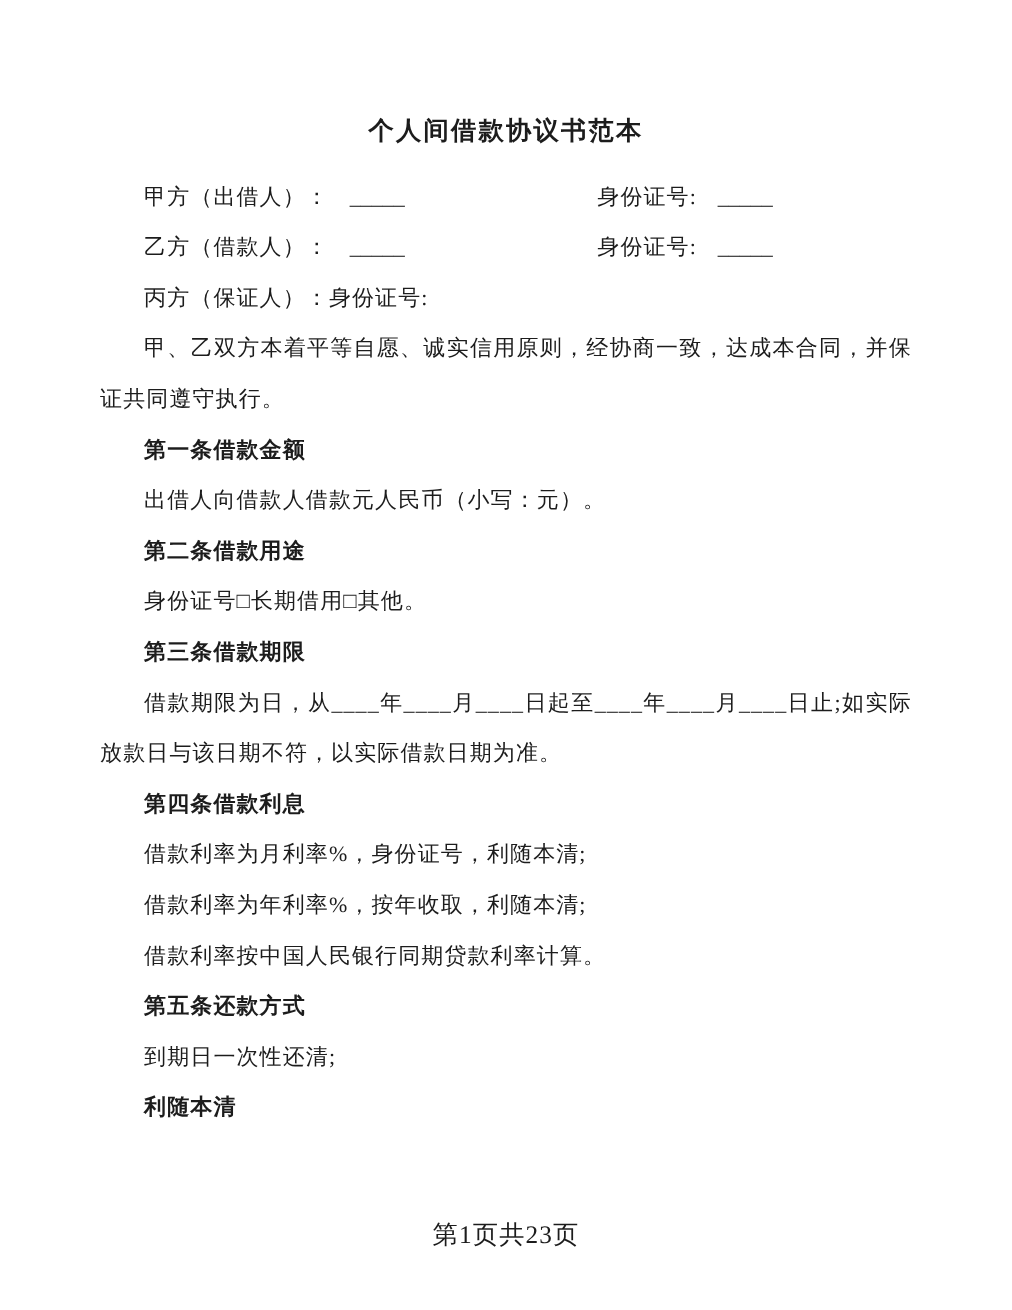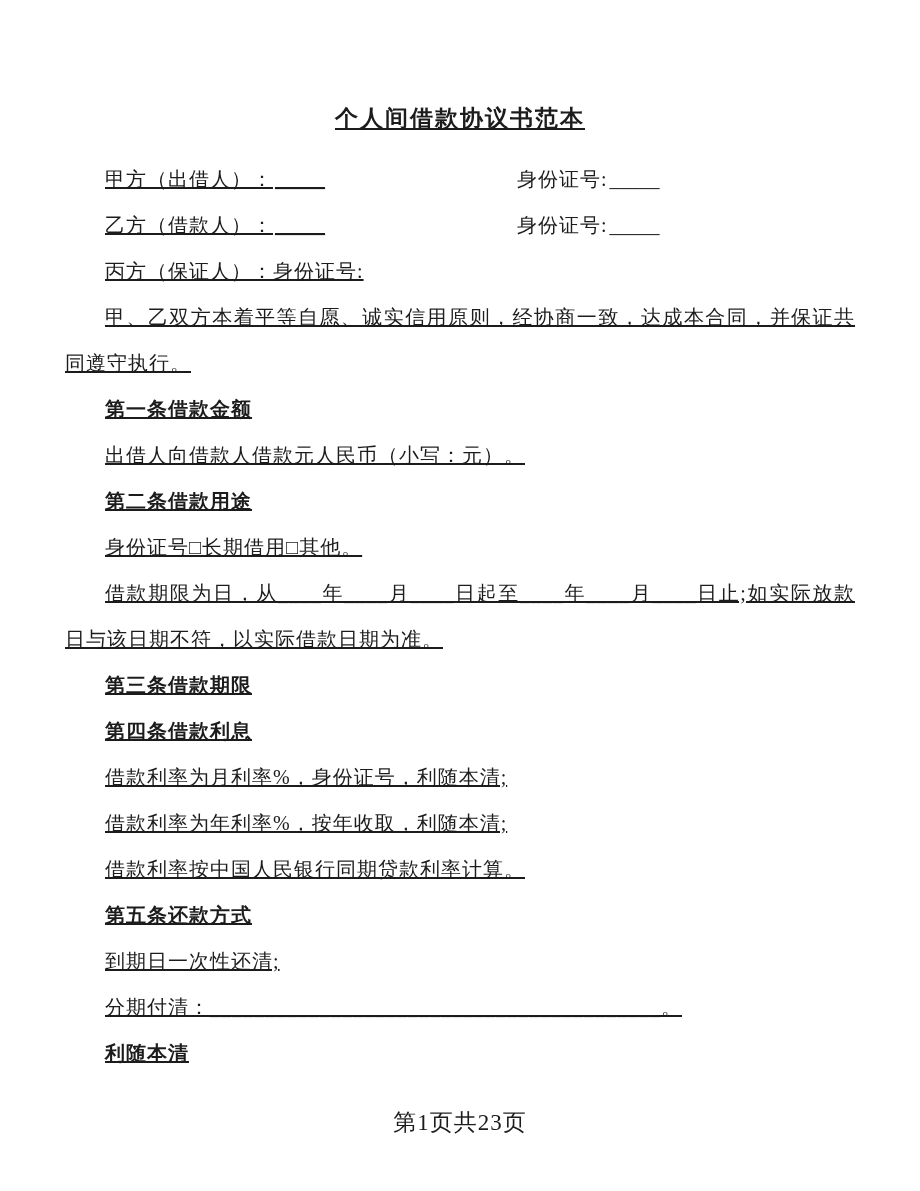--- a/index.html
+++ b/index.html
@@ -9,22 +9,21 @@
     overflow: hidden;
   }
   body {
     width: 920px;
     height: 1191px;
     position: relative;
     font-family: "Liberation Serif", "DejaVu Serif", serif;
     color: #1c1c1c;
   }
   .page {
-    padding: 0 65px;
-    text-decoration: underline;
+    padding: 0 91px;
   }
   .doc-title {
     margin: 96px 0 14px 0;
     font-size: 23px;
     line-height: 46px;
     font-weight: bold;
     text-align: center;
     letter-spacing: 2px;
   }
   .line {
@@ -46,21 +45,21 @@
     text-indent: 2em;
     white-space: nowrap;
   }
   .id-col {
     position: absolute;
     left: 452px;
     top: 0;
     text-indent: 0;
   }
   .blank {
-    margin-left: 2px;
+    margin-left: 19px;
     letter-spacing: 0;
   }
   .page-footer {
     position: absolute;
     top: 1100px;
     left: 0;
     width: 920px;
     text-align: center;
     font-size: 23px;
     line-height: 46px;
@@ -93,31 +92,30 @@
   </div>
 
   <p class="line para">甲、乙双方本着平等自愿、诚实信用原则，经协商一致，达成本合同，并保证共同遵守执行。</p>
 
   <p class="line heading">第一条借款金额</p>
   <p class="line para">出借人向借款人借款元人民币（小写：元）。</p>
 
   <p class="line heading">第二条借款用途</p>
   <p class="line para">身份证号□长期借用□其他。</p>
 
+  <p class="line heading">第三条借款期限</p>
   <p class="line para">借款期限为日，从____年____月____日起至____年____月____日止;如实际放款日与该日期不符，以实际借款日期为准。</p>
-  <p class="line heading">第三条借款期限</p>
 
   <p class="line heading">第四条借款利息</p>
   <p class="line para">借款利率为月利率%，身份证号，利随本清;</p>
   <p class="line para">借款利率为年利率%，按年收取，利随本清;</p>
   <p class="line para">借款利率按中国人民银行同期贷款利率计算。</p>
 
   <p class="line heading">第五条还款方式</p>
   <p class="line para">到期日一次性还清;</p>
-  <p class="line para">分期付清：_________________________________________。</p>
 
   <p class="line heading">利随本清</p>
 
 </div>
 
 <div class="page-footer">
   <span>第1页共23页</span>
 </div>
 
 </body></html>

